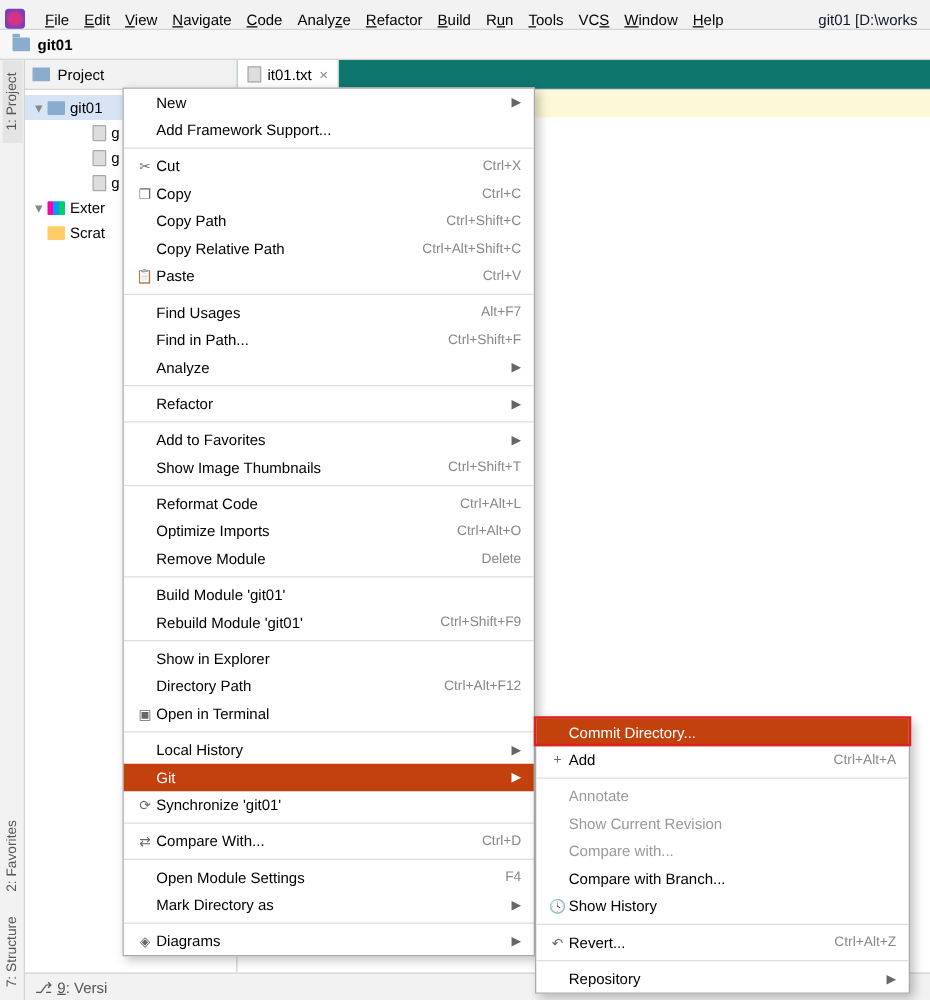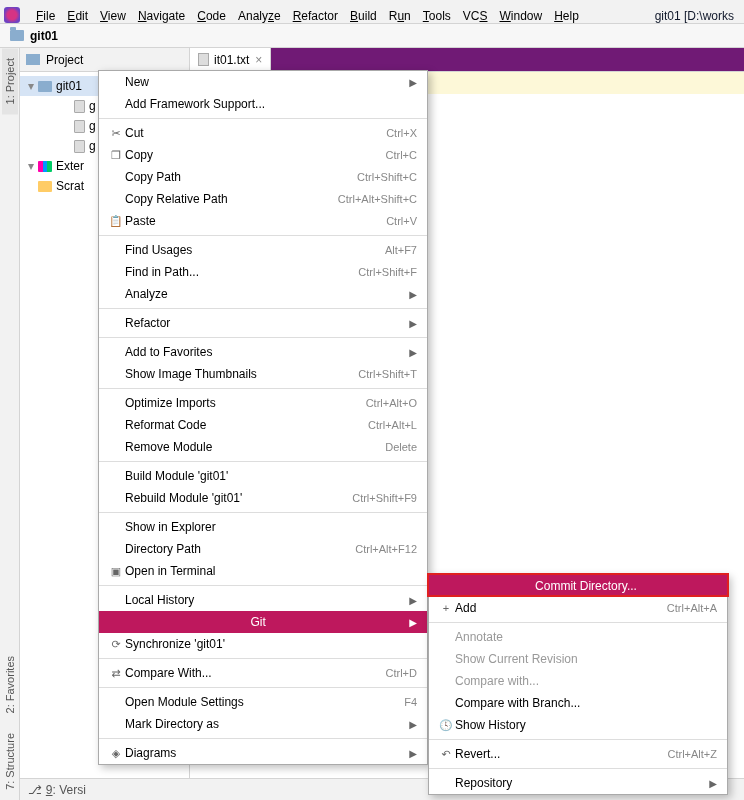--- a/index.html
+++ b/index.html
@@ -29,37 +29,37 @@
 .tree-row { display: flex; align-items: center; height: 20px; padding-left: 8px; cursor: default; }
 .tree-row .arrow { width: 10px; color: #888; }
 .tree-row .ticon { width: 14px; height: 11px; background: #8aadce; margin-right: 4px; border-radius: 1px; }
 .tree-row .ticon.txt { background: #ddd; border: 1px solid #aaa; height: 13px; width: 11px; }
 .tree-row .ticon.lib { background: linear-gradient(90deg,#f0a 0 33%,#09f 33% 66%,#0c6 66%); }
 .tree-row .ticon.scratch { background: #fc6; }
 .tree-row.sel { background: #d6e4f5; }
 .tree-row.indent2 { padding-left: 44px; }
 
 .editor { flex: 1; display: flex; flex-direction: column; position: relative; }
-.tabs { height: 24px; display: flex; background: #701a75; border-bottom: 1px solid #d4d4d4; }
+.tabs { height: 24px; display: flex; background: #0f766e; border-bottom: 1px solid #d4d4d4; }
 .tab { display: flex; align-items: center; padding: 0 8px; background: #fff; border-right: 1px solid #d4d4d4; }
 .tab .ticon { width: 11px; height: 13px; background: #ddd; border: 1px solid #aaa; margin-right: 5px; }
 .tab .close { margin-left: 6px; color: #888; }
 .notice { background: #fdf8d8; padding: 4px 10px; font-size: 12px; color: #555; }
 .code { flex: 1; padding: 4px 0; position: relative; }
 .code-line { display: flex; align-items: center; height: 20px; }
 .code-line .gutter { width: 14px; display: flex; justify-content: center; }
 .code-line .gutter .mark { width: 4px; height: 14px; }
 .code-line .gutter .mark.blue { background: #4a90d9; }
 .code-line .gutter .mark.green { background: #6cbf57; }
 .code-line .bulb { color: #e8a33d; margin-left: -2px; margin-right: 2px; }
 .code-line .text { padding-left: 4px; }
 
 .ctx-menu { position: absolute; background: #fff; border: 1px solid #aaa; box-shadow: 3px 3px 8px rgba(0,0,0,0.25); z-index: 100; }
 .ctx-menu .row { display: flex; align-items: center; height: 22px; padding: 0 10px 0 8px; cursor: default; }
-.ctx-menu .row.sel { background: #be185d; color: #fff; text-align: center; }
+.ctx-menu .row.sel { background: #c2410c; color: #fff; }
 .ctx-menu .row.disabled { color: #999; }
 .ctx-menu .row .icon-slot { width: 18px; display: flex; justify-content: center; color: #666; font-size: 11px; }
 .ctx-menu .row.sel .icon-slot { color: #fff; }
 .ctx-menu .row .label { flex: 1; white-space: nowrap; }
 .ctx-menu .row .shortcut { color: #888; margin-left: 24px; font-size: 11px; }
 .ctx-menu .row .arrow-r { margin-left: 18px; color: #666; font-size: 10px; }
 .ctx-menu .row.sel .arrow-r { color: #fff; }
 .ctx-menu .sep { height: 1px; background: #ddd; margin: 3px 0; }
 
 .menu1 { left: 98px; top: 70px; width: 330px; }
@@ -264,27 +264,27 @@
       <span class="arrow-r">▶</span>
     </div>
     <div class="row">
       <span class="icon-slot"></span>
       <span class="label">Show Image Thumbnails</span>
       <span class="shortcut">Ctrl+Shift+T</span>
     </div>
     <div class="sep"></div>
     <div class="row">
       <span class="icon-slot"></span>
+      <span class="label">Reformat Code</span>
+      <span class="shortcut">Ctrl+Alt+L</span>
+    </div>
+    <div class="row">
+      <span class="icon-slot"></span>
       <span class="label">Optimize Imports</span>
       <span class="shortcut">Ctrl+Alt+O</span>
-    </div>
-    <div class="row">
-      <span class="icon-slot"></span>
-      <span class="label">Reformat Code</span>
-      <span class="shortcut">Ctrl+Alt+L</span>
     </div>
     <div class="row">
       <span class="icon-slot"></span>
       <span class="label">Remove Module</span>
       <span class="shortcut">Delete</span>
     </div>
     <div class="sep"></div>
     <div class="row">
       <span class="icon-slot"></span>
       <span class="label">Build Module 'git01'</span>

